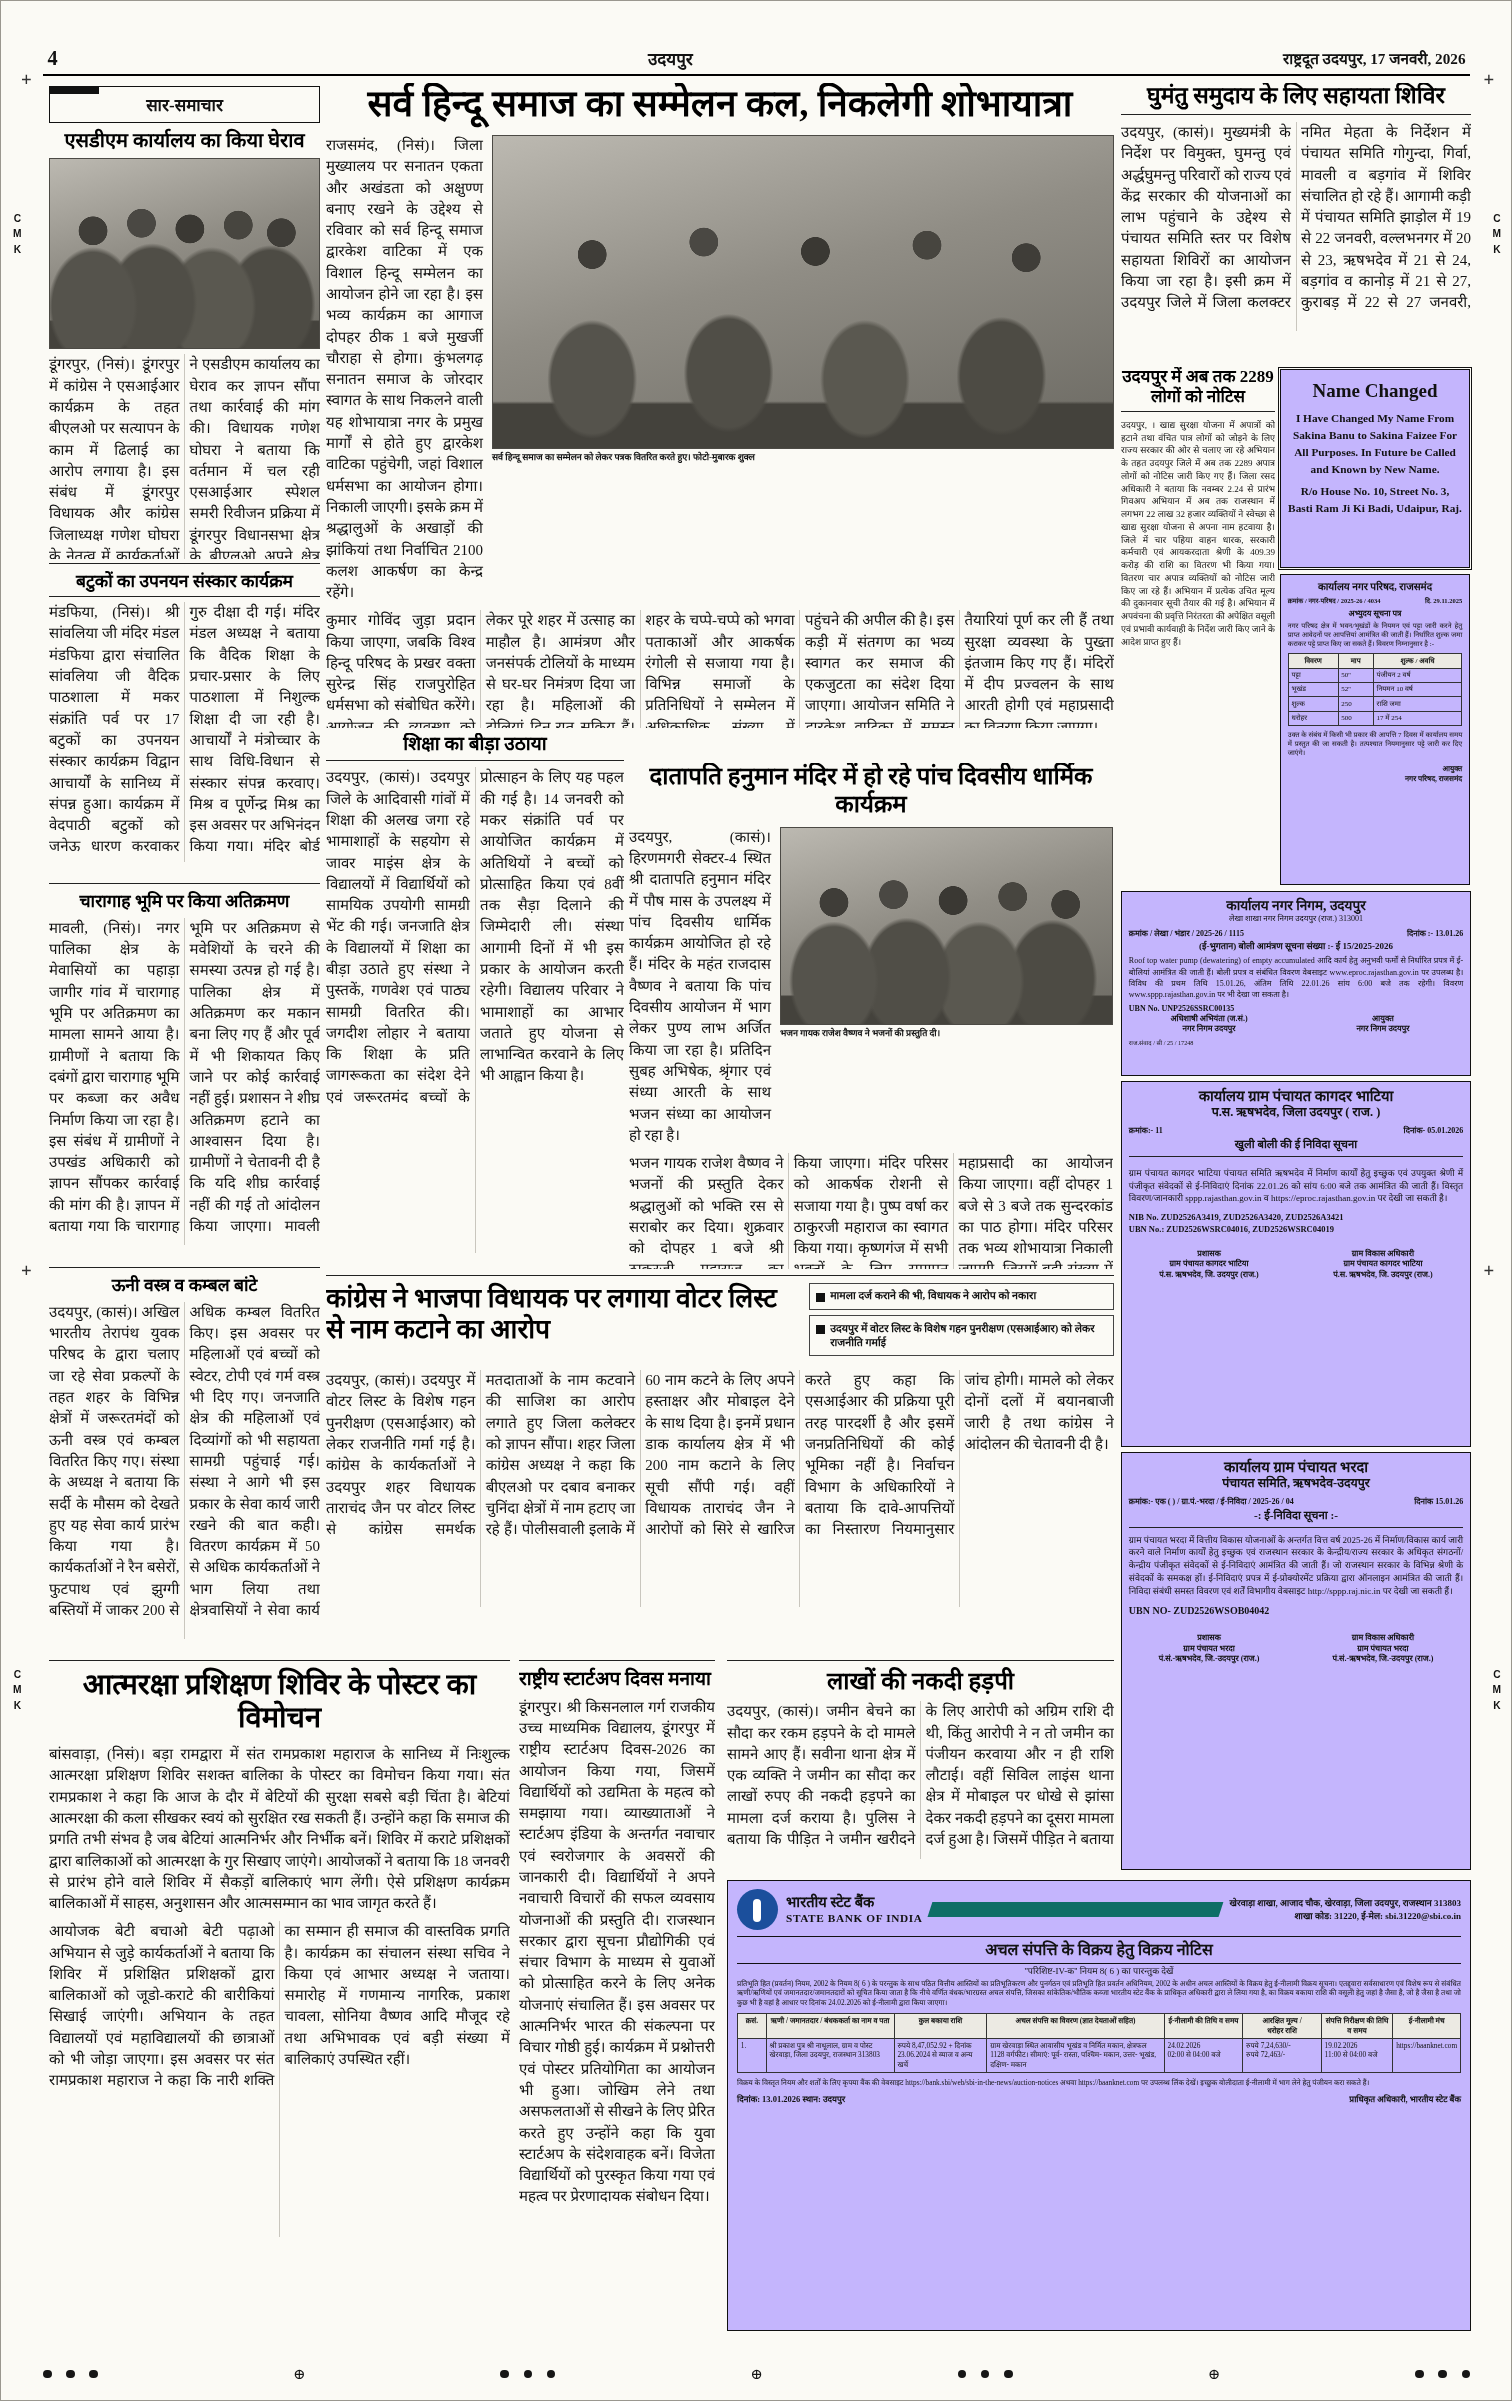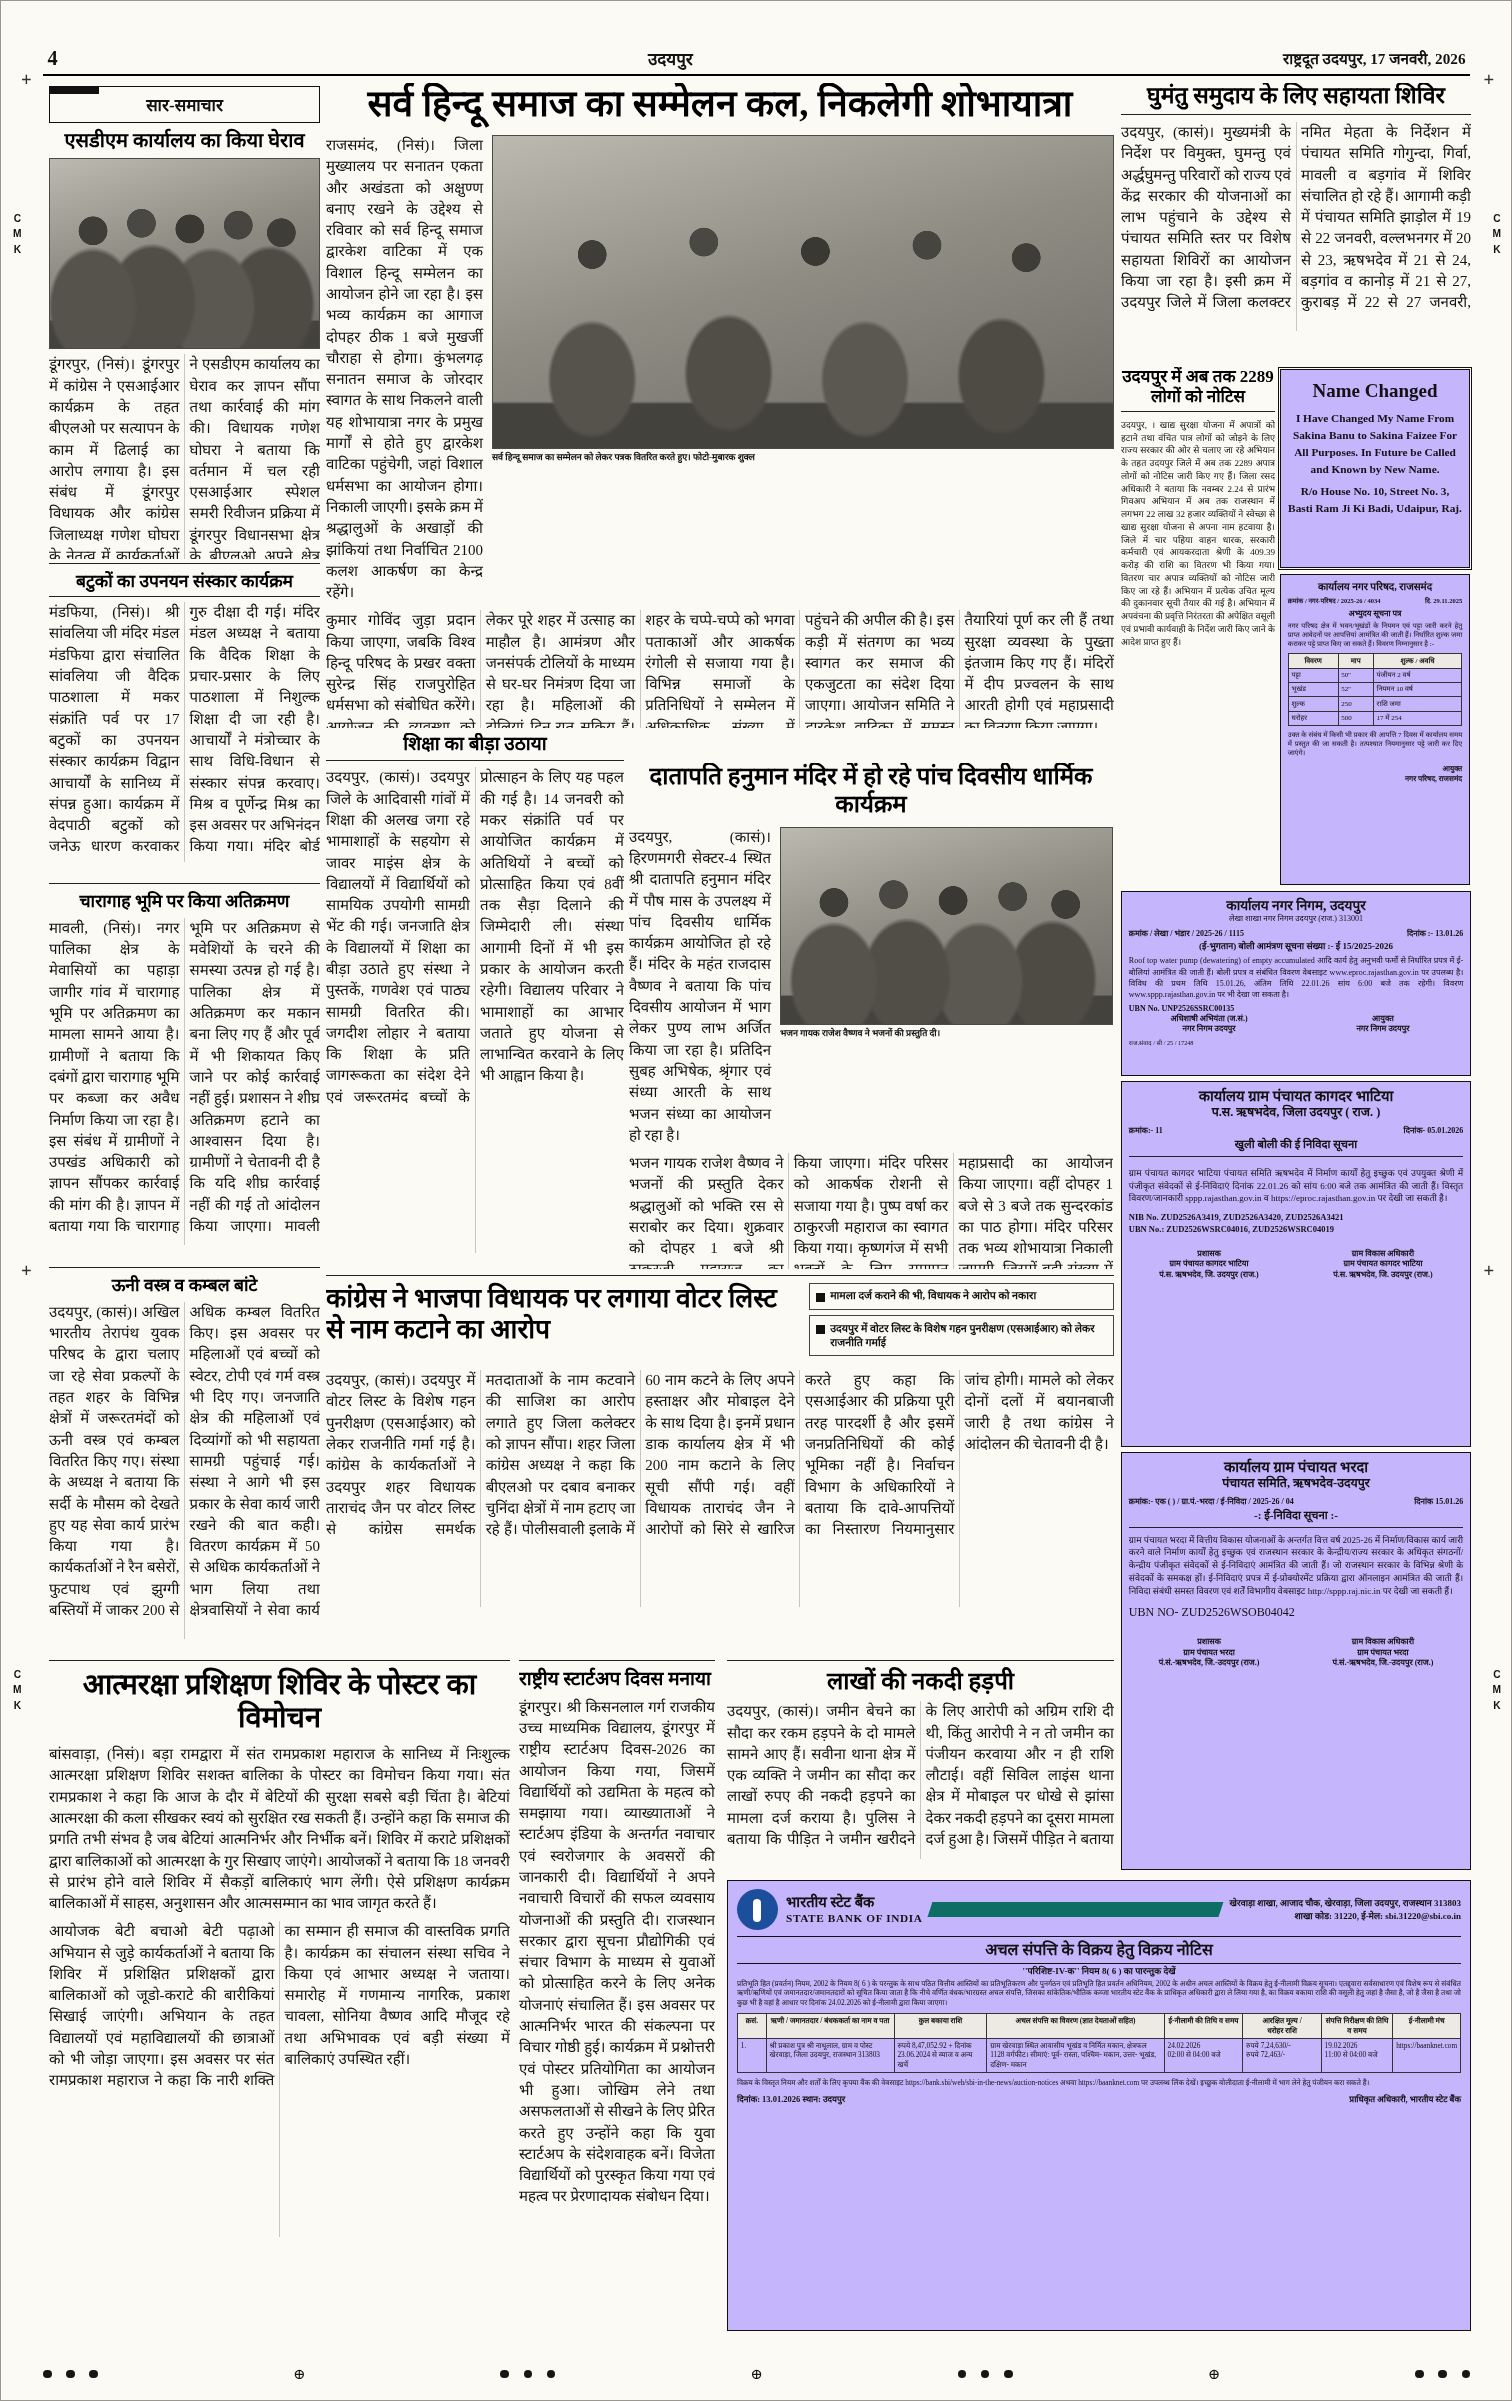--- a/index.html
+++ b/index.html
@@ -306,21 +306,21 @@
 
   <section class="block notice-box" style="left:1120px;top:1451px;width:350px;height:418px">
     <div class="box-title" style="font-size:14.7px">कार्यालय ग्राम पंचायत भरदा</div>
     <div class="box-title" style="font-size:12.4px;margin-bottom:3.4px">पंचायत समिति, ऋषभदेव-उदयपुर</div>
     <div class="meta-row">
       <span>क्रमांक:- एक ( ) / ग्रा.पं.-भरदा / ई-निविदा / 2025-26 / 04</span>
       <span>दिनांक 15.01.26</span>
     </div>
     <div class="box-title rule-b" style="font-size:11.3px;margin-bottom:5.6px">-: ई-निविदा सूचना :-</div>
     <div class="body-text" style="font-size:9px;margin-bottom:8px">ग्राम पंचायत भरदा में वित्तीय विकास योजनाओं के अन्तर्गत वित्त वर्ष 2025-26 में निर्माण/विकास कार्य जारी करने वाले निर्माण कार्यों हेतु इच्छुक एवं राजस्थान सरकार के केन्द्रीय/राज्य सरकार के अधिकृत संगठनों/केन्द्रीय पंजीकृत संवेदकों से ई-निविदाएं आमंत्रित की जाती हैं। जो राजस्थान सरकार के विभिन्न श्रेणी के संवेदकों के समकक्ष हों। ई-निविदाएं प्रपत्र में ई-प्रोक्योरमेंट प्रक्रिया द्वारा ऑनलाइन आमंत्रित की जाती हैं। निविदा संबंधी समस्त विवरण एवं शर्तें विभागीय वेबसाइट http://sppp.raj.nic.in पर देखी जा सकती हैं।</div>
-    <div style="font-size:12px;font-weight:normal">UBN NO- ZUD2526WSOB04042</div>
+    <div style="font-size:10px;font-weight:bold">UBN NO- ZUD2526WSOB04042</div>
     <div class="sign-row" style="margin-top:17px">
       <div class="sg">
         <div>प्रशासक</div>
         <div>ग्राम पंचायत भरदा</div>
         <div>पं.सं.-ऋषभदेव, जि.-उदयपुर (राज.)</div>
       </div>
       <div class="sg">
         <div>ग्राम विकास अधिकारी</div>
         <div>ग्राम पंचायत भरदा</div>
         <div>पं.सं.-ऋषभदेव, जि.-उदयपुर (राज.)</div>
@@ -335,21 +335,21 @@
         <div style="font-size:14.7px;font-weight:bold">भारतीय स्टेट बैंक</div>
         <div style="font-size:11.3px;font-weight:bold;letter-spacing:0.6px">STATE BANK OF INDIA</div>
       </div>
       <span class="sbi-band"></span>
       <div style="text-align:right;font-size:9px;font-weight:bold;line-height:1.4;max-width:294px">
         <div>खेरवाड़ा शाखा, आजाद चौक, खेरवाड़ा, जिला उदयपुर, राजस्थान 313803</div>
         <div>शाखा कोड: 31220, ई-मेल: sbi.31220@sbi.co.in</div>
       </div>
     </div>
     <div class="box-title" style="font-size:16px;border-top:1.1px solid #111;border-bottom:0.6px solid #111;padding:3.4px 0">अचल संपत्ति के विक्रय हेतु विक्रय नोटिस</div>
-    <div class="box-title" style="font-size:9px;font-weight:bold;padding:2.3px 0">''परिशिष्ट-IV-क''  नियम 8( 6 ) का पारन्तुक देखें</div>
+    <div class="box-title" style="font-size:9px;font-weight:normal;padding:2.3px 0">''परिशिष्ट-IV-क''  नियम 8( 6 ) का पारन्तुक देखें</div>
     <div class="tiny-text" style="font-size:7.3px;margin-bottom:5.6px">प्रतिभूति हित (प्रवर्तन) नियम, 2002 के नियम 8( 6 ) के परन्तुक के साथ पठित वित्तीय आस्तियों का प्रतिभूतिकरण और पुनर्गठन एवं प्रतिभूति हित प्रवर्तन अधिनियम, 2002 के अधीन अचल आस्तियों के विक्रय हेतु ई-नीलामी विक्रय सूचना। एतद्द्वारा सर्वसाधारण एवं विशेष रूप से संबंधित ऋणी/ऋणियों एवं जमानतदार/जमानतदारों को सूचित किया जाता है कि नीचे वर्णित बंधक/भारग्रस्त अचल संपत्ति, जिसका सांकेतिक/भौतिक कब्जा भारतीय स्टेट बैंक के प्राधिकृत अधिकारी द्वारा ले लिया गया है, का विक्रय बकाया राशि की वसूली हेतु जहां है जैसा है, जो है जैसा है तथा जो कुछ भी है वहां है आधार पर दिनांक 24.02.2026 को ई-नीलामी द्वारा किया जाएगा।</div>
     <table class="sbi-table" style="margin-bottom:5.6px">
       <thead>
         <tr>
           <th style="width:4%">क्रसं.</th>
           <th style="width:18%">ऋणी / जमानतदार / बंधककर्ता का नाम व पता</th>
           <th style="width:13%">कुल बकाया राशि</th>
           <th style="width:25%">अचल संपत्ति का विवरण (ज्ञात देयताओं सहित)</th>
           <th style="width:11%">ई-नीलामी की तिथि व समय</th>
           <th style="width:11%">आरक्षित मूल्य /

